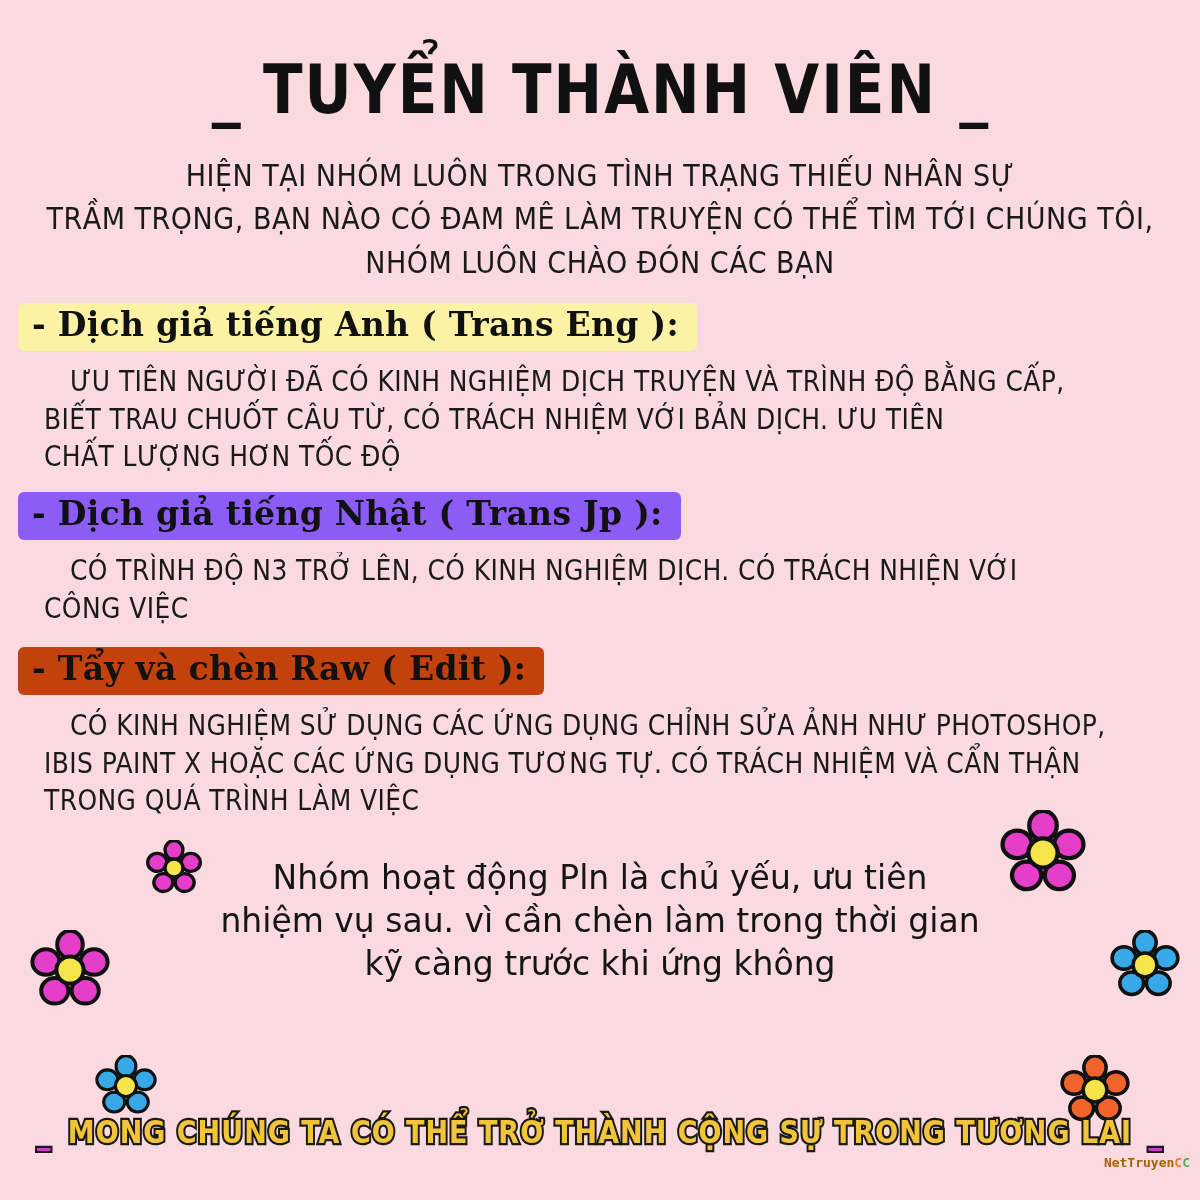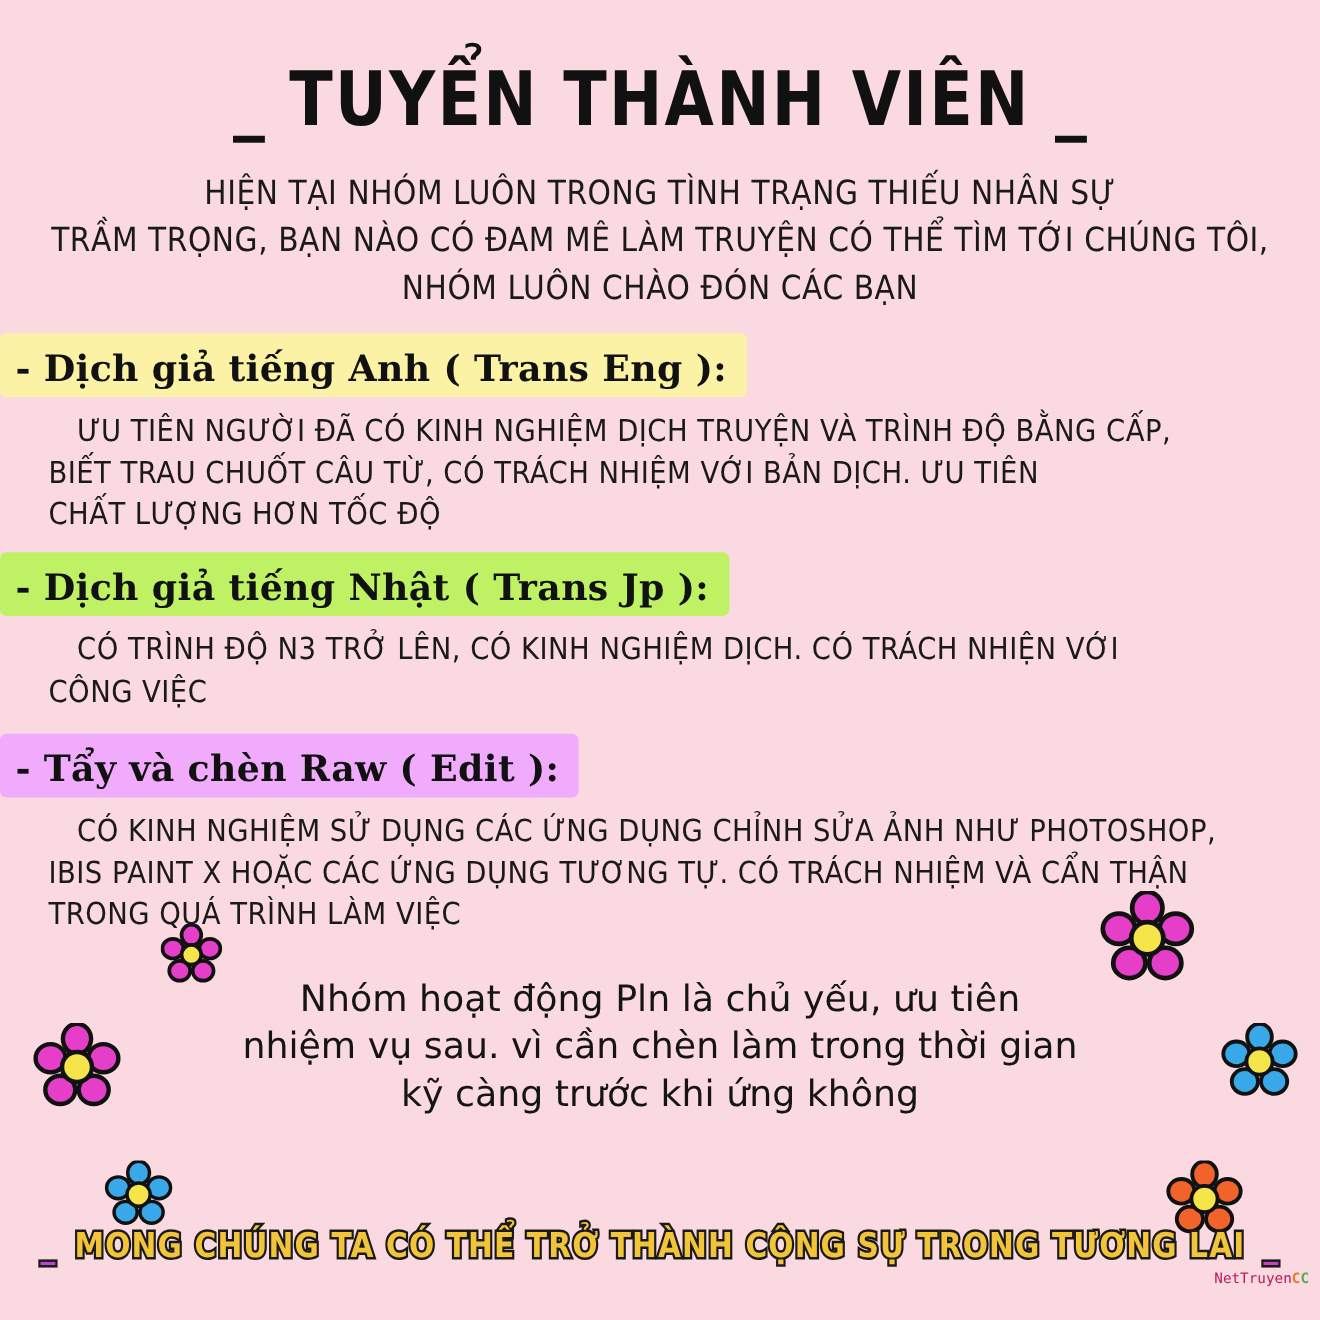--- a/index.html
+++ b/index.html
@@ -47,32 +47,32 @@
     line-height: 1.42;
     color: #1a1a1a;
     text-transform: uppercase;
     letter-spacing: 0.5px;
     transform: scaleY(1.12);
   }
 
   
   .chip {
     display: inline-block;
-    margin-left: 0;
-    padding: 12px 18px 7px 14px;
+    margin-left: 18px;
+    padding: 2px 18px 7px 14px;
     font-size: 33px;
     font-weight: bold;
     color: #111;
     border-radius: 6px;
     font-family: "DejaVu Serif", serif;
     letter-spacing: 0.3px;
   }
   .chip-yellow { background: #fbf2a6; }
-  .chip-blue   { background: #bef264; }
-  .chip-purple { background: #f0abfc; }
+  .chip-blue   { background: #8b5cf6; }
+  .chip-purple { background: #c2410c; }
 
   .sec { margin-top: 26px; }
   .sec-body {
     margin: 12px 0 0 44px;
     font-size: 25px;
     line-height: 1.38;
     color: #1a1a1a;
     text-transform: uppercase;
     letter-spacing: 0.4px;
     max-width: 1120px;
@@ -113,21 +113,21 @@
 
   
   .watermark {
     position: absolute;
     right: 10px;
     bottom: 6px;
     font-size: 13px;
     font-family: "DejaVu Sans Mono", monospace;
     letter-spacing: 0;
   }
-  .watermark .n { color: #be185d; font-weight: normal; }
+  .watermark .n { color: #a16207; font-weight: bold; }
   .watermark .a { color: #e8792b; font-weight: bold; }
   .watermark .b { color: #4caf50; font-weight: bold; }
 
   
   .flower { position: absolute; }
   .flower svg { display: block; }
 </style>
 </head>
 <body>
 

